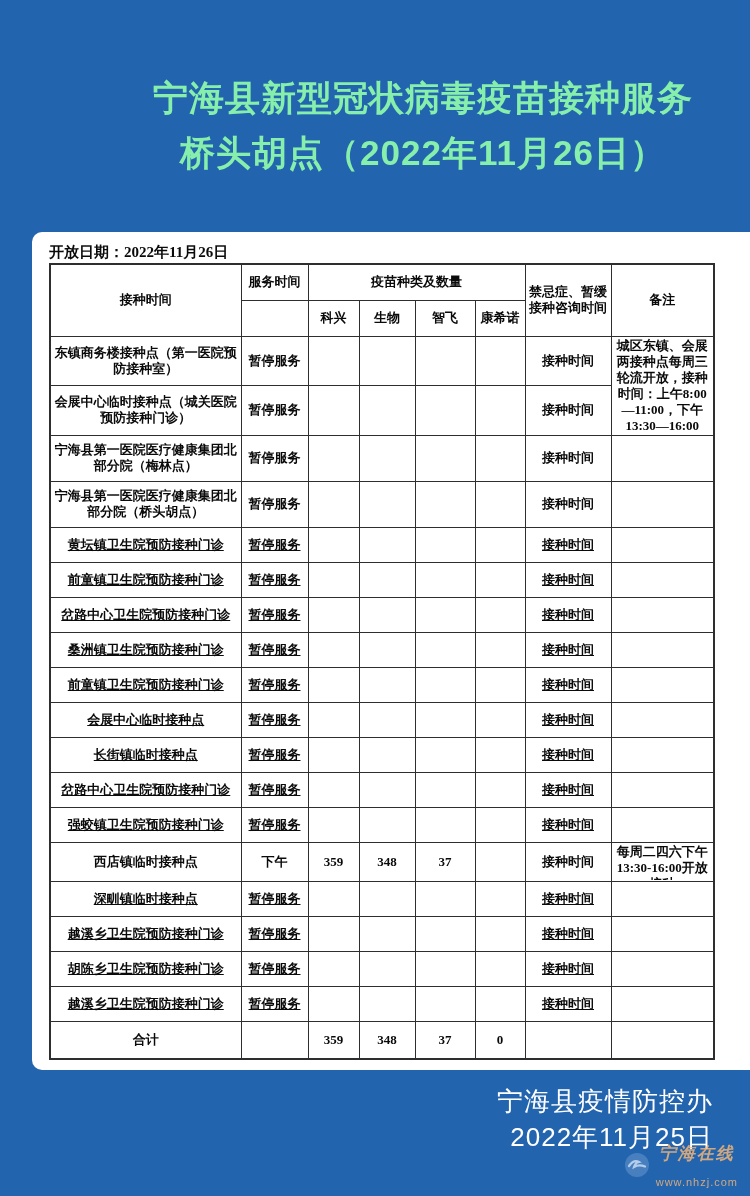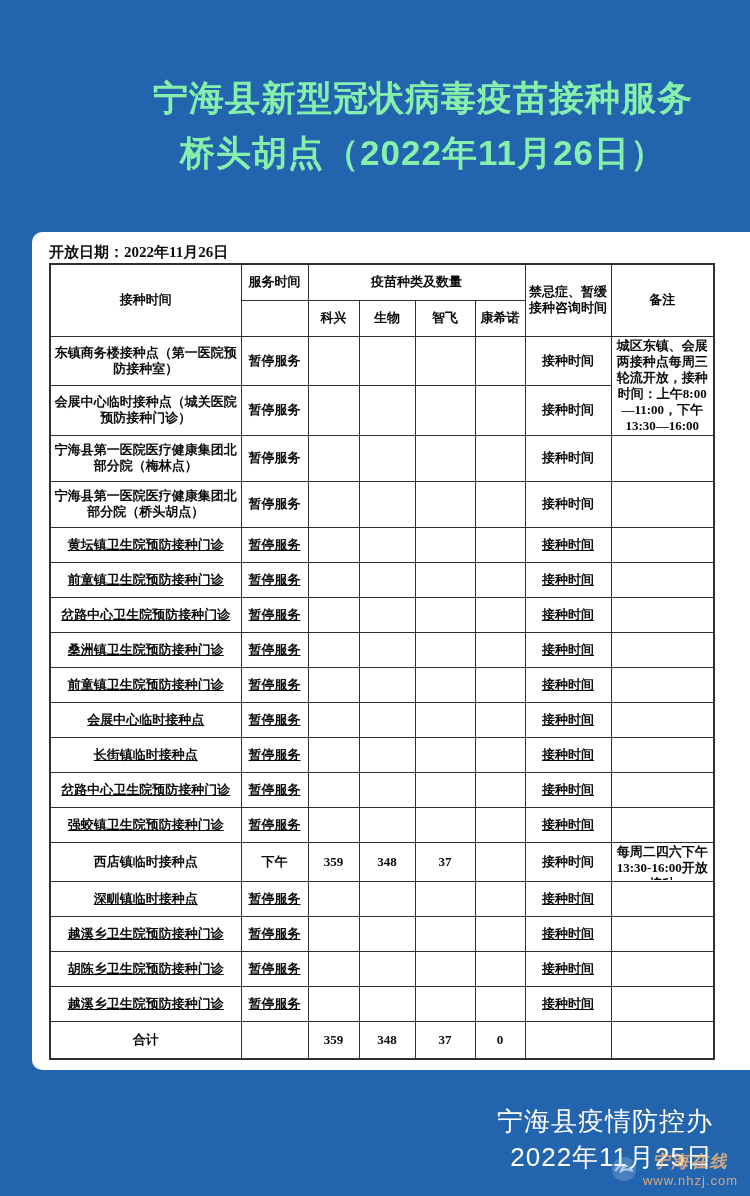--- a/index.html
+++ b/index.html
@@ -45,33 +45,33 @@
   tr.h37{height:37px;} tr.h38{height:38px;}
   td.num{font-weight:normal;font-size:13.5px;}
   td.note{
     text-align:left;vertical-align:top;
     font-size:12.5px;line-height:15px;padding:1px 2px;margin-left:24px;
   }
   td.note .clip{height:36px;overflow:hidden;}
   
   .footer-line{
     position:absolute;right:37px;color:#ffffff;
-    font-size:26px;line-height:30px;letter-spacing:1px;text-align:right;margin-top:20px;
+    font-size:26px;line-height:30px;letter-spacing:1px;text-align:right;
   }
   .footer-line.l1{top:1086px;}
   .footer-line.l2{top:1122px;}
   
   .watermark{
     position:absolute;right:12px;bottom:8px;
     display:flex;align-items:center;gap:6px;
     color:#fdba74;opacity:.8;
   }
   .watermark .wm-text{display:flex;flex-direction:column;align-items:center;}
   .watermark .wm-name{font-size:17px;font-weight:bold;letter-spacing:2px;font-style:italic;}
-  .watermark .wm-url{font-size:13px;letter-spacing:1px;}
+  .watermark .wm-url{font-size:11px;letter-spacing:1px;margin-top:11px;}
 </style>
 </head>
 <body>
 
 <div class="poster-title">
   <div>宁海县新型冠状病毒疫苗接种服务</div>
   <div>桥头胡点（2022年11月26日）</div>
 </div>
 
 <div class="card">

